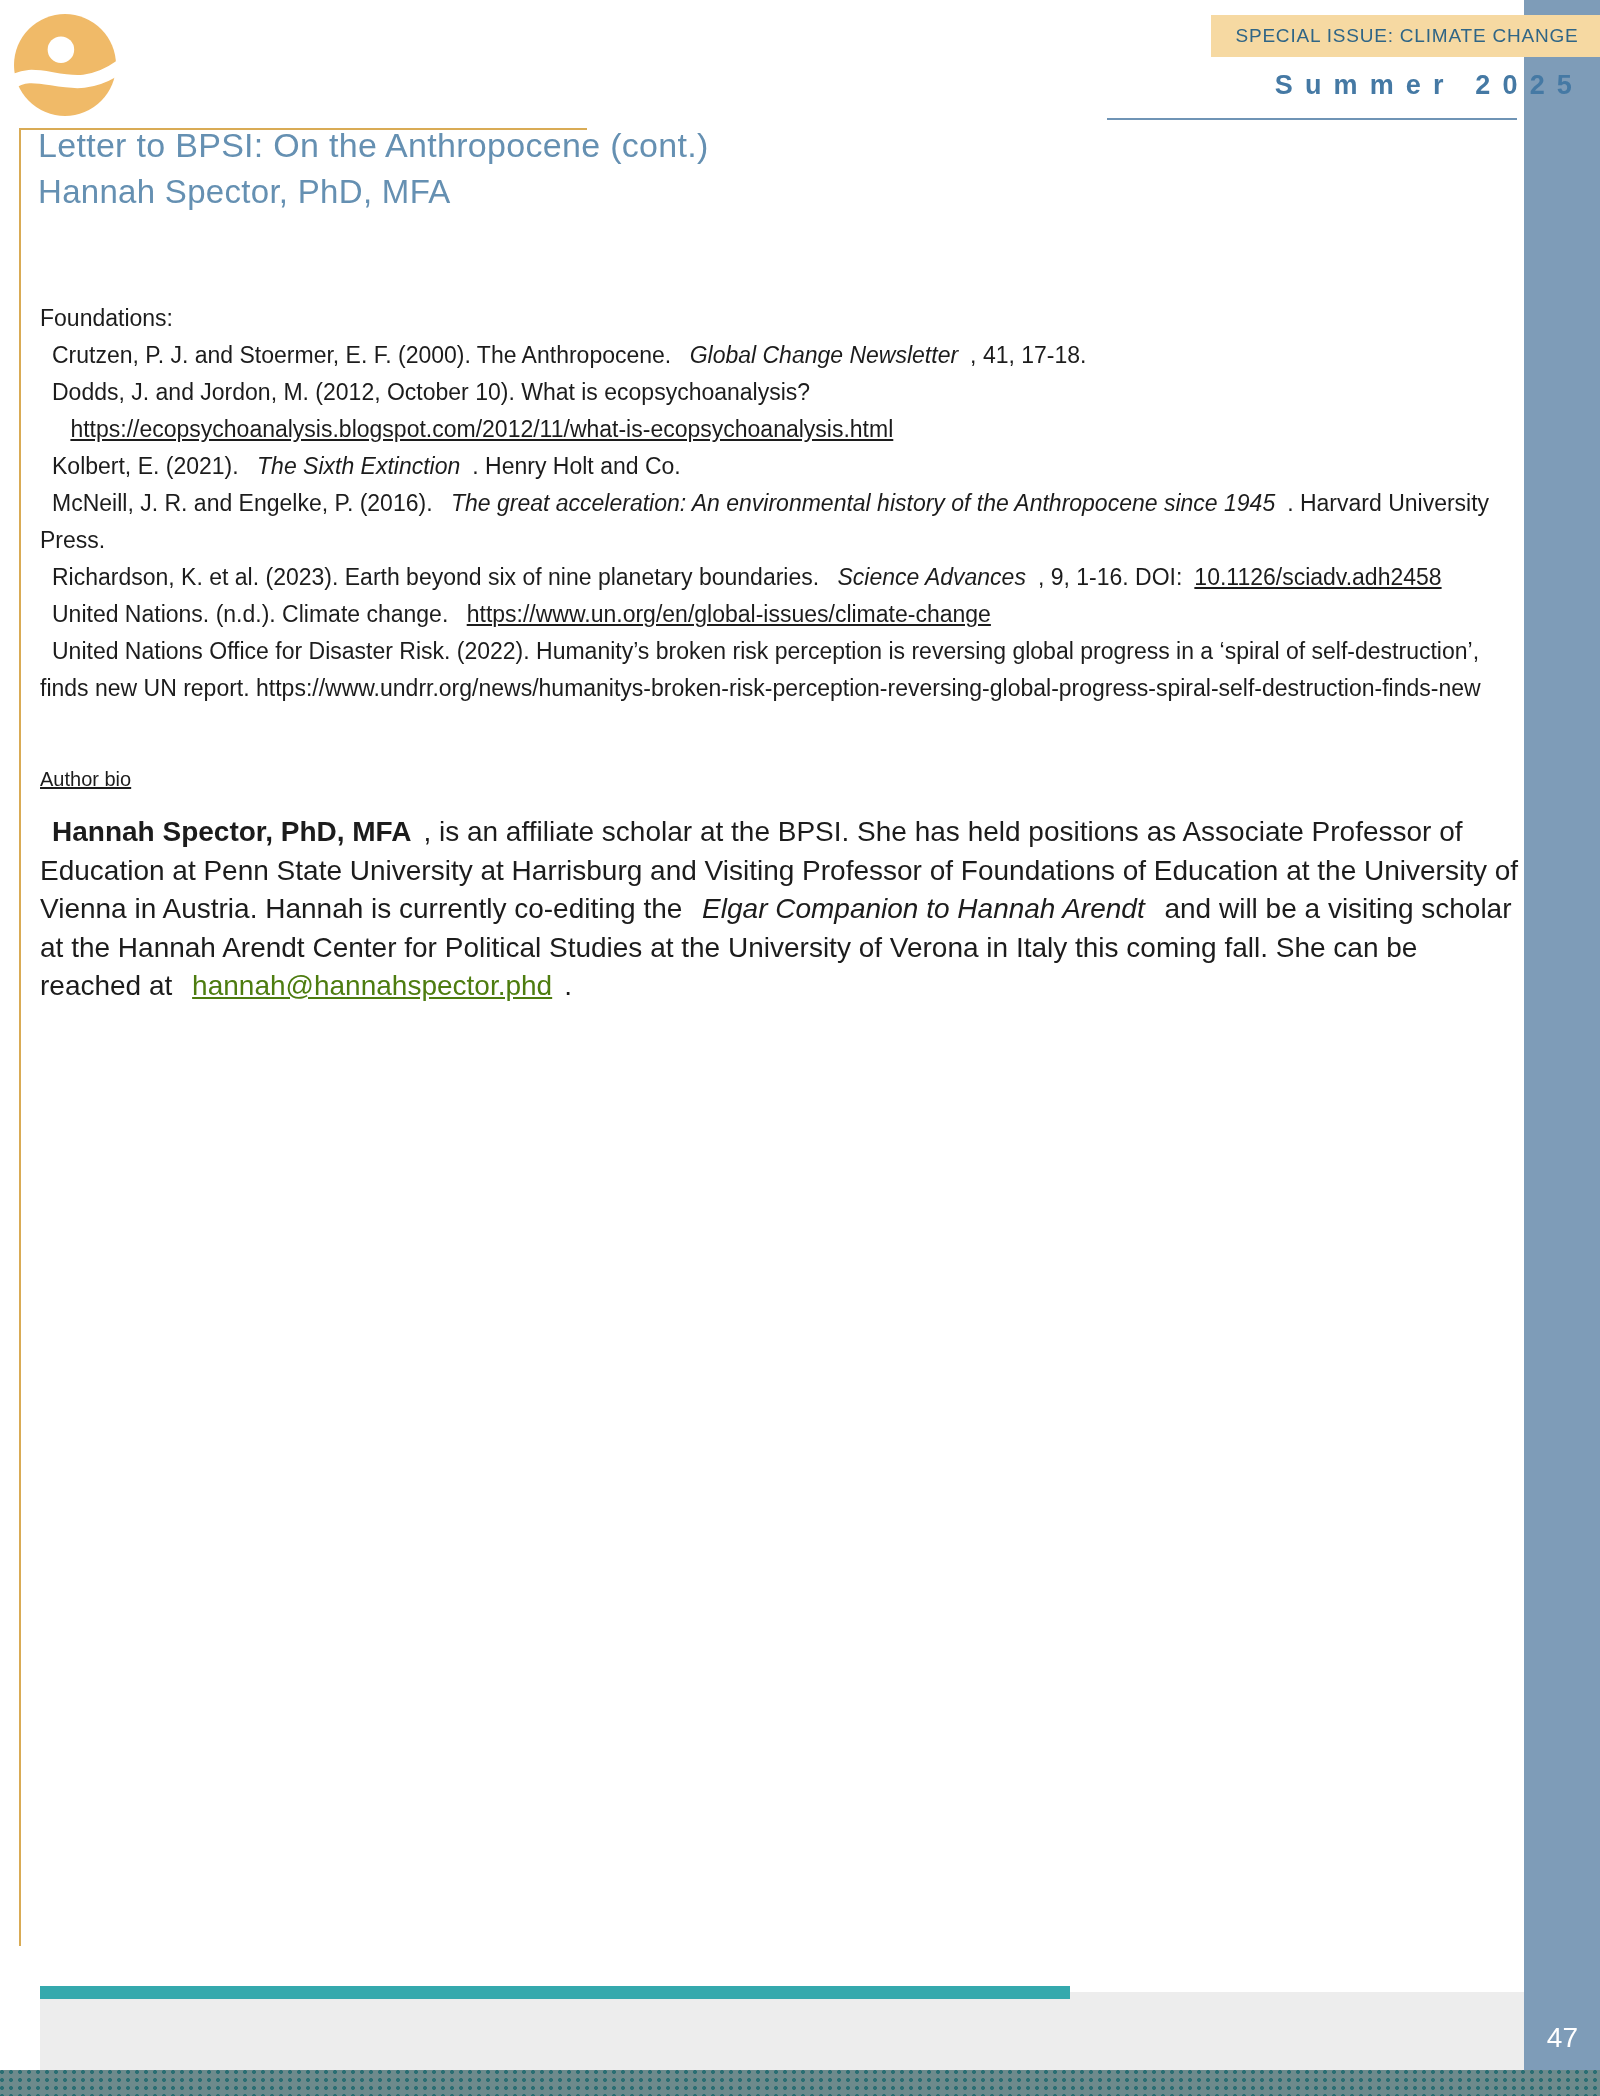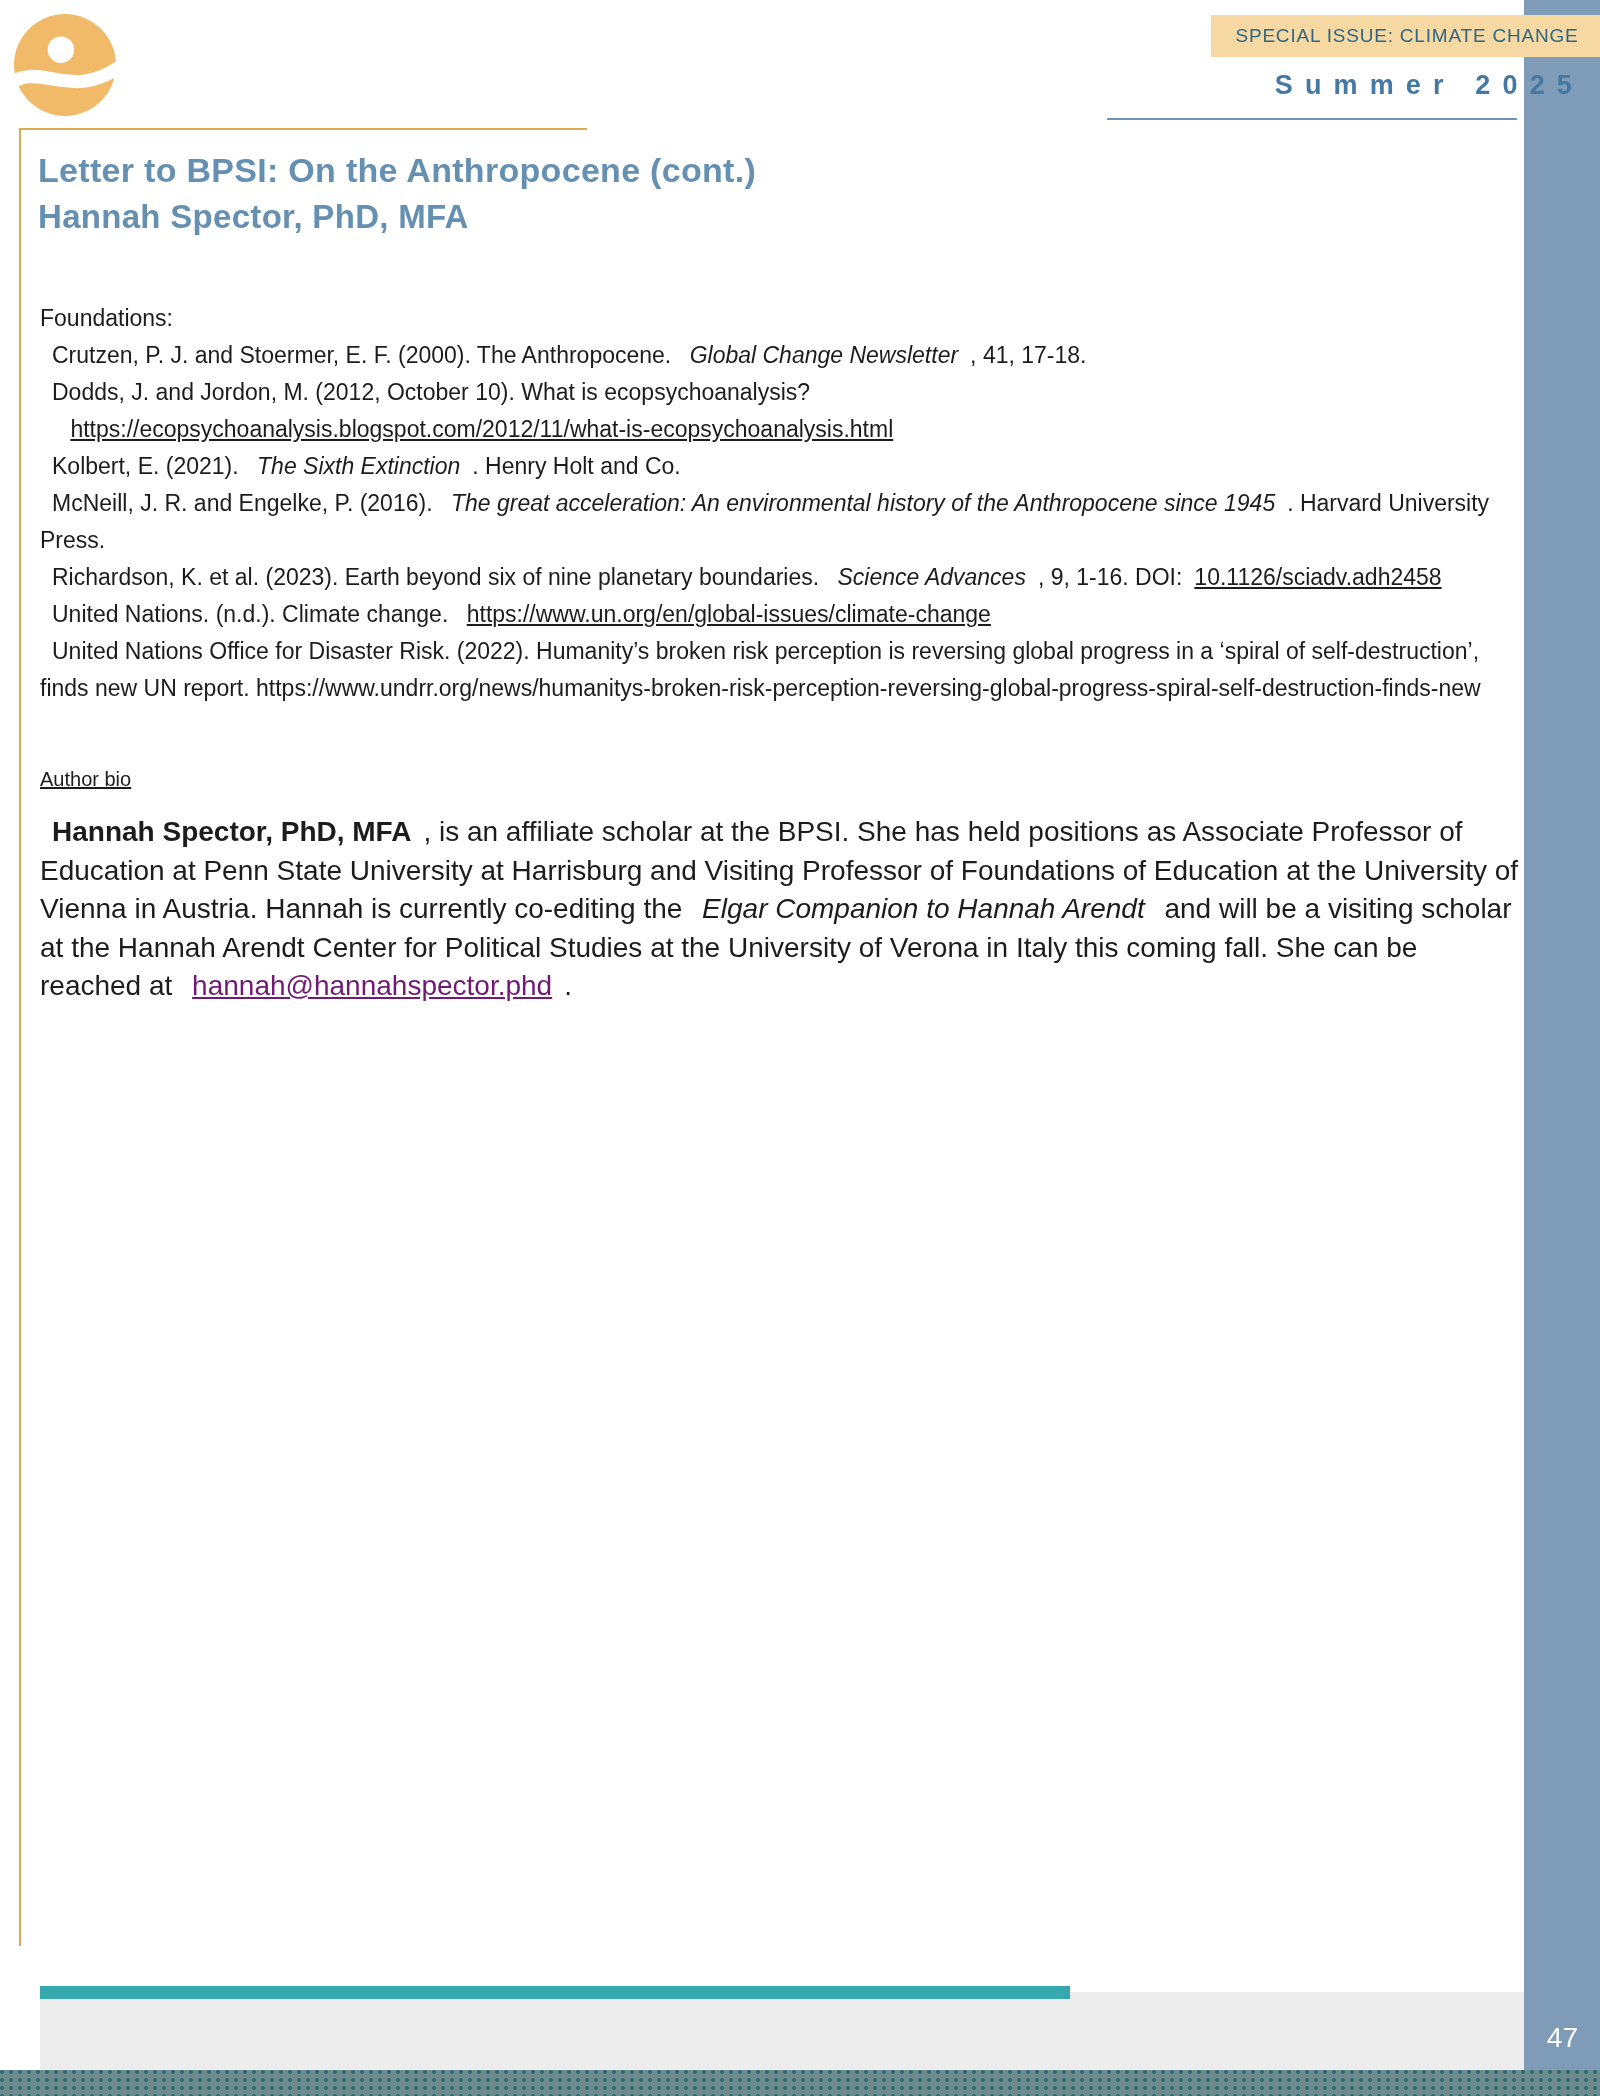--- a/index.html
+++ b/index.html
@@ -27,38 +27,38 @@
   .logo{position:absolute;left:14px;top:14px;width:102px;height:102px;}
 
   
   .badge{position:absolute;top:15px;left:1211px;width:392px;height:42px;z-index:6;
     background:#f6d9a2;color:#2f6586;font-size:19px;letter-spacing:0.8px;
     display:flex;align-items:center;justify-content:center;}
   .summer{position:absolute;top:70px;right:16px;z-index:6;color:#4579a4;
     font-size:27px;font-weight:bold;letter-spacing:0.45em;white-space:nowrap;}
 
   
-  .title-block{position:absolute;left:38px;top:147px;width:1100px;z-index:4;font-weight:bold;}
+  .title-block{position:absolute;left:38px;top:122px;width:1100px;z-index:4;}
   .title{color:#6590b2;font-size:34px;line-height:1.38;letter-spacing:0.3px;}
   .author{color:#6590b2;font-size:33px;line-height:1.38;letter-spacing:0.3px;}
 
   
   .content{position:absolute;left:40px;top:300px;width:1480px;z-index:4;color:#1c1c1c;}
   .ref-heading{margin:0;font-size:23px;line-height:37px;}
   .ref-list{margin:0;}
   .ref-item{margin:0;font-size:23px;line-height:37px;}
   .bio-heading{margin:52px 0 0 0;font-size:20px;line-height:40px;text-decoration:underline;}
   .bio-text{margin:14px 0 0 0;font-size:28px;line-height:38.5px;}
 
   .seg{white-space:pre-wrap;margin-left:12px;}
   .seg-n{}
   .seg-i{font-style:italic;}
   .seg-b{font-weight:bold;}
   .seg-u{text-decoration:underline;}
-  .seg-lb{color:#701a75;text-decoration:underline;}
+  .seg-lb{color:#4d7c0f;text-decoration:underline;}
 </style>
 </head>
 <body>
 
 <div class="page">
 
   <div class="side-band"></div>
   <div class="gray-strip"></div>
   <div class="teal-bar"></div>
   <div class="footer-bar"></div>

